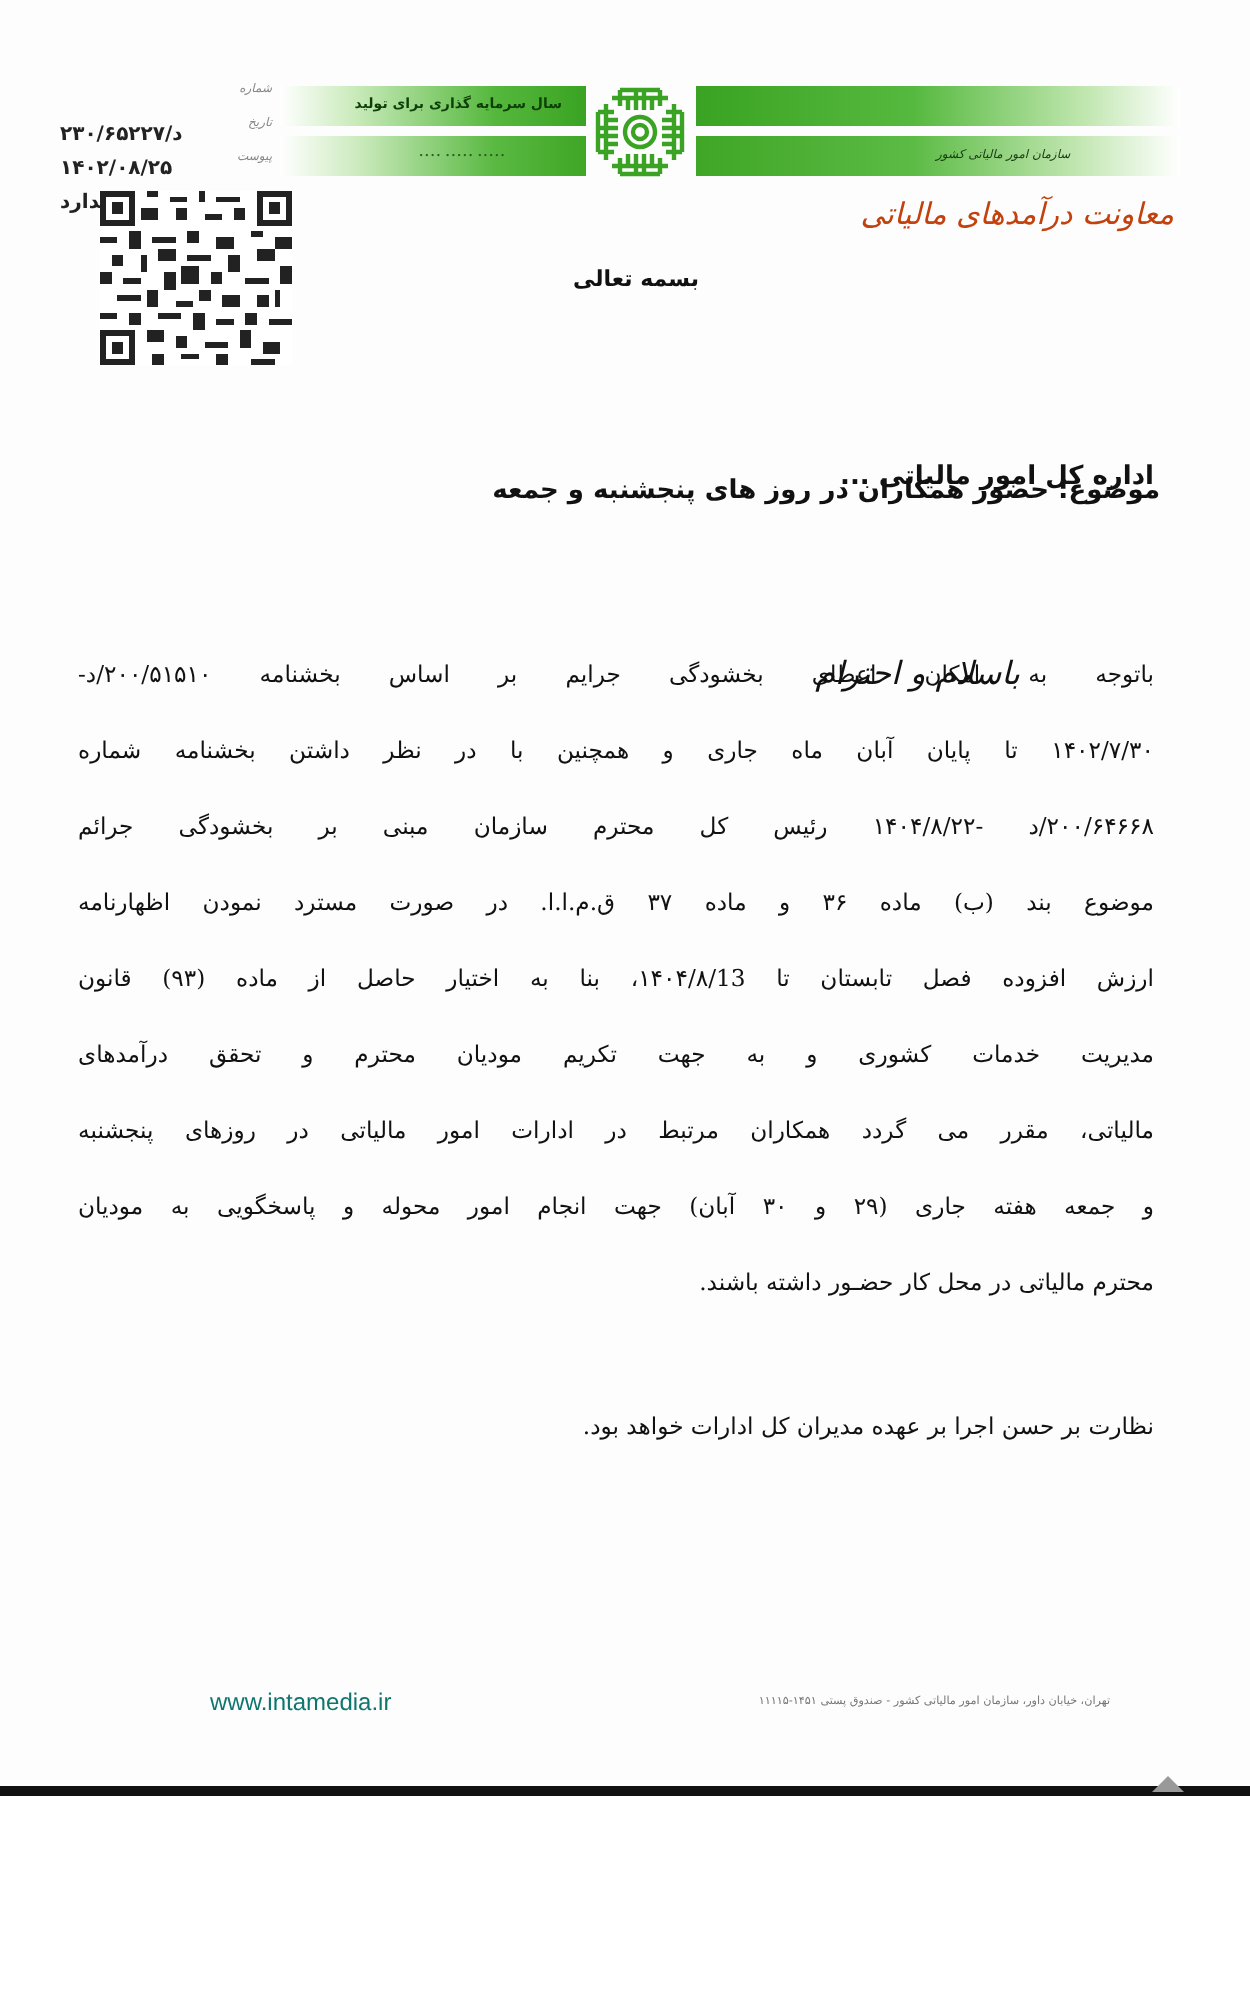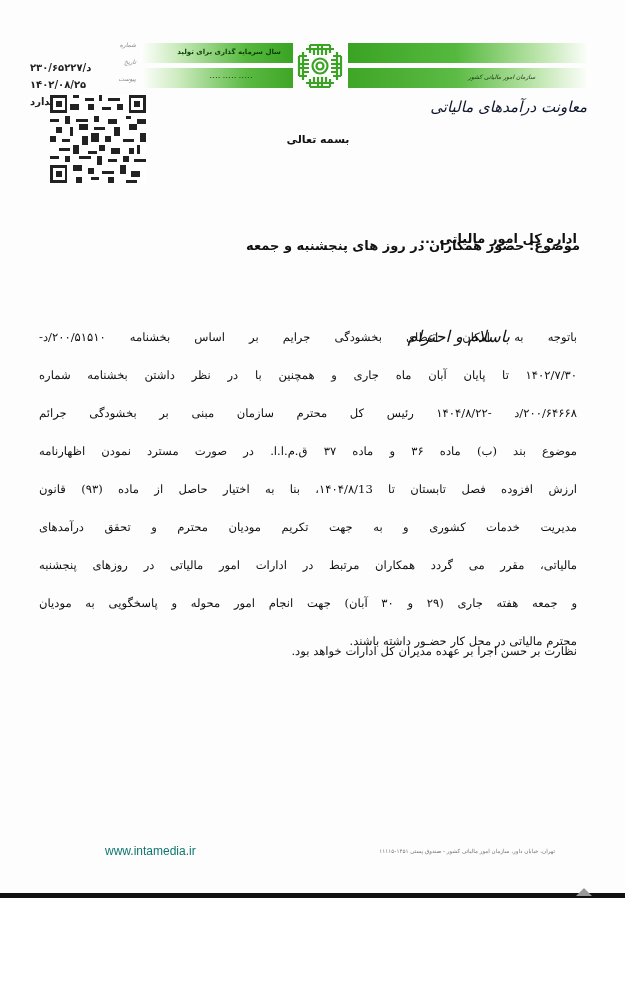--- a/index.html
+++ b/index.html
@@ -37,35 +37,35 @@
   .bar.r2 { left: 208px; top: 26px; width: 242px; background: linear-gradient(to right, #3fa626 0%, #5cbb45 45%, #c5e8b5 80%, #ffffff 100%); }
   .bar-text { position: absolute; font-size: 7px; font-weight: bold; color: #0d3f06; direction: rtl; white-space: nowrap; }
   .bar-text.slogan { right: 12px; top: 5px; }
   .bar-text.small { right: 40px; top: 7px; font-size: 4px; color: #2a5a20; font-weight: normal; letter-spacing: 0.5px; direction: ltr; }
   .bar-text.ministry { left: 120px; top: 4px; font-size: 7px; font-style: italic; font-weight: normal; color: #1a3a12; font-family: "DejaVu Serif", serif; margin-top: 27px; }
   .bar-text.org { left: 120px; top: 5px; font-size: 6px; font-style: italic; font-weight: normal; color: #1a3a12; font-family: "DejaVu Serif", serif; }
   .logo { position: absolute; left: 156px; top: 0; width: 48px; height: 48px; }
 
   .deputy {
     position: absolute; right: 38px; top: 98px; font-family: "DejaVu Serif", serif; font-style: italic;
-    font-size: 15px; color: #0f172a; direction: rtl; white-space: nowrap;
+    font-size: 15px; color: #c2410c; direction: rtl; white-space: nowrap;
   }
   .qr { position: absolute; left: 50px; top: 95px; width: 96px; height: 88px; }
   .basmala {
     position: absolute; left: 258px; top: 133px; width: 120px; text-align: center; font-size: 11px; font-weight: bold; direction: rtl;
   }
 
   
   .addressee { position: absolute; right: 48px; top: 191px; font-size: 13px; font-weight: bold; direction: rtl; white-space: nowrap; margin-top: 40px; }
   .subject { position: absolute; right: 45px; top: 238px; font-size: 13px; font-weight: bold; direction: rtl; white-space: nowrap; }
   .greeting { position: absolute; right: 115px; top: 287px; font-family: "DejaVu Serif", serif; font-style: italic; font-size: 16px; direction: rtl; white-space: nowrap; margin-top: 40px; }
   .para { position: absolute; right: 48px; top: 322px; width: 538px; direction: rtl; font-family: "DejaVu Serif", serif; font-size: 11.6px; }
   .para-line { height: 38px; line-height: 30px; text-align: justify; text-align-last: justify; white-space: nowrap; overflow: hidden; }
   .para-line.last { text-align-last: right; }
-  .closing { position: absolute; right: 48px; top: 644px; direction: rtl; font-family: "DejaVu Serif", serif; font-size: 11.6px; white-space: nowrap; text-align: center; }
+  .closing { position: absolute; right: 48px; top: 706px; direction: rtl; font-family: "DejaVu Serif", serif; font-size: 11.6px; white-space: nowrap; text-align: center; }
 
   .footer { position: absolute; left: 105px; top: 843px; width: 450px; height: 16px; display: flex; justify-content: space-between; align-items: center; }
   .footer-url { font-family: "Liberation Sans", sans-serif; font-size: 12px; color: #0f766e; }
   .footer-addr { font-size: 5.6px; color: #777; direction: rtl; white-space: nowrap; }
 </style>
 </head>
 <body>
 
 <div class="paper">
 

